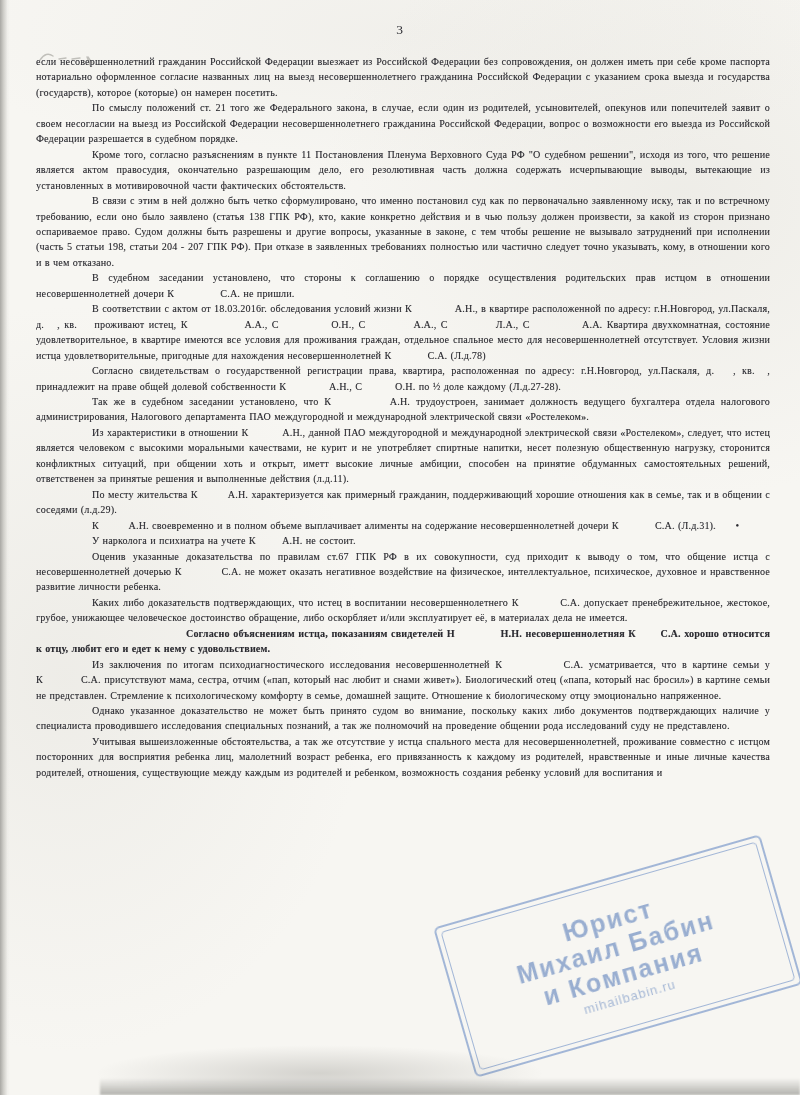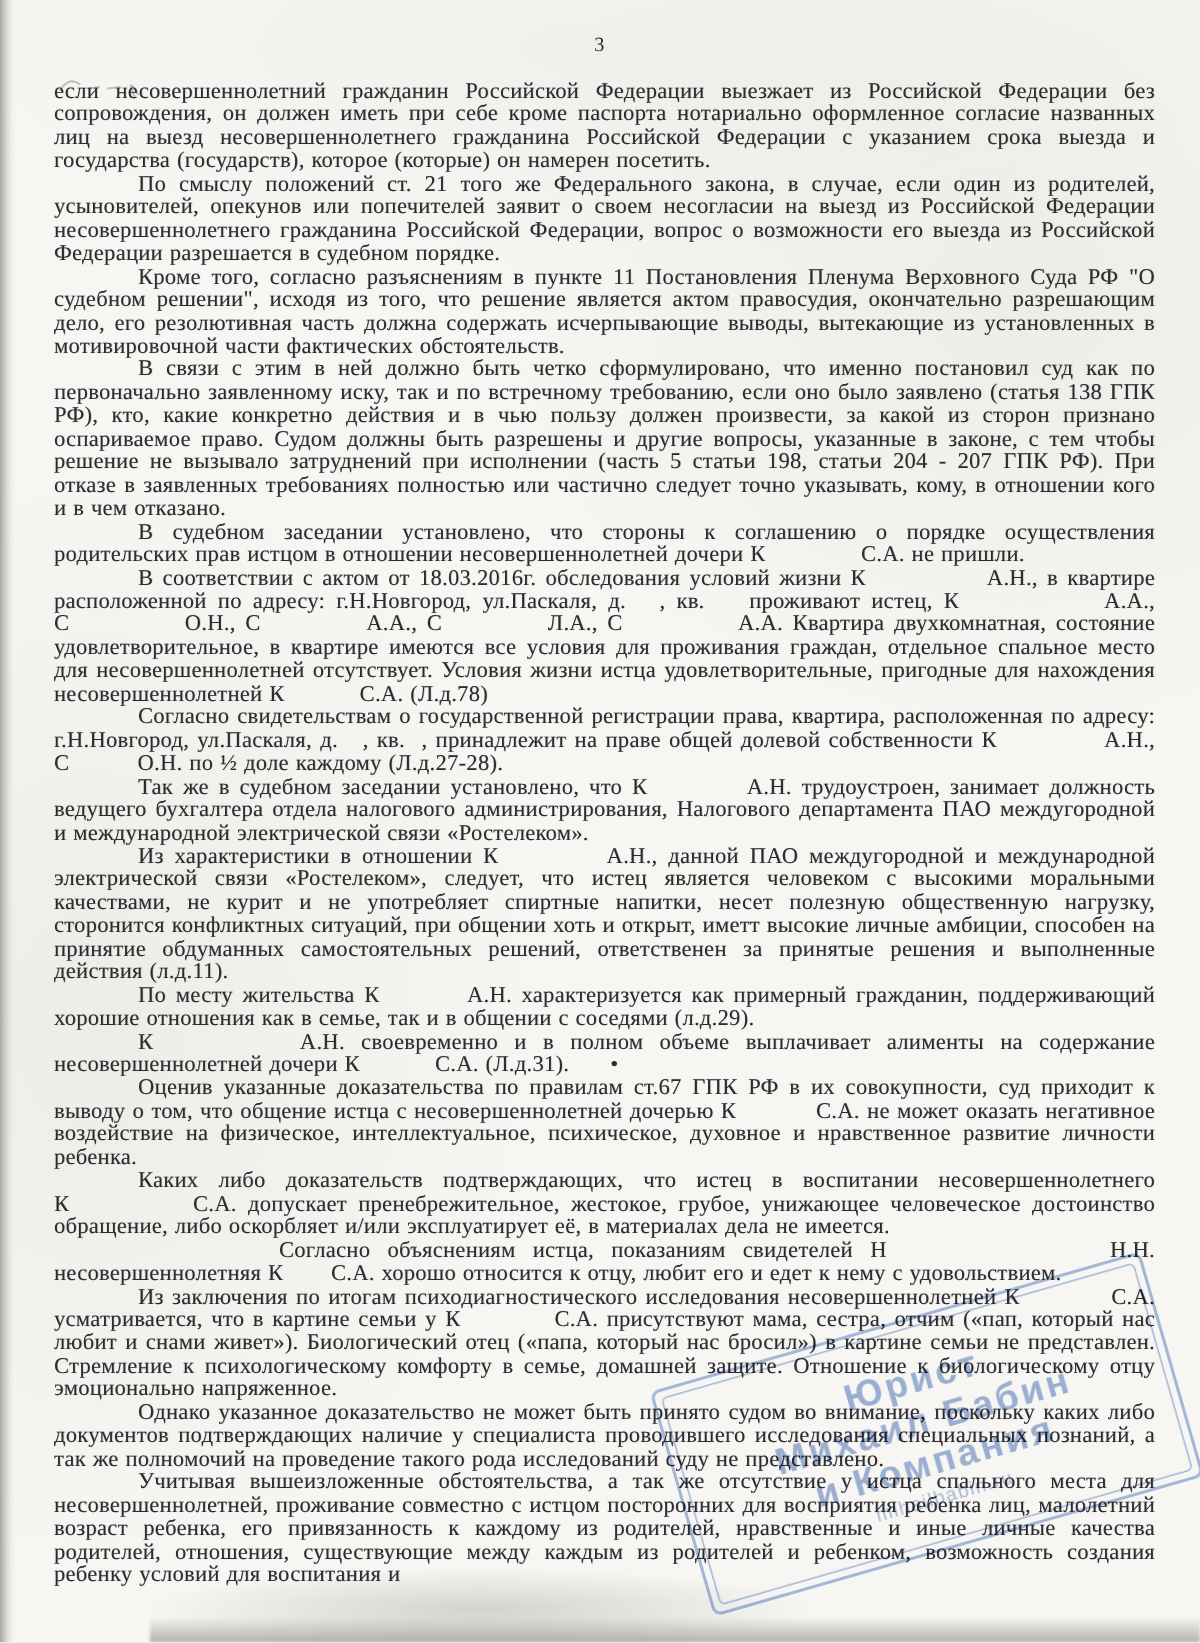--- a/index.html
+++ b/index.html
@@ -27,28 +27,28 @@
     filter:blur(1px);
   }
   .pencil-mark{position:absolute;left:36px;top:46px;opacity:.55;}
   .page-number{
     position:absolute;top:22px;left:0;right:0;
     text-align:center;font-size:13.5px;
     letter-spacing:1px;
   }
   .text-block{
     position:absolute;left:36px;right:30px;top:54px;
-    font-size:15px;line-height:15.45px;
+    font-size:10px;line-height:15.45px;
     letter-spacing:0.2px;word-spacing:0.6px;
     text-align:justify;
     text-shadow:0.3px 0.3px 0.5px rgba(43,43,49,0.35);
   }
   .text-block p{margin:0;}
   .para.indent{text-indent:56px;}
-  .para.indent-lg{text-indent:150px;}
+  .para.indent-lg{text-indent:150px;font-weight:bold;}
   .stamp{
     position:absolute;left:448px;top:878px;width:336px;height:152px;
     transform:rotate(-16deg);
     border:2px solid #5e86cb;border-radius:6px;
     opacity:0.55;mix-blend-mode:multiply;
     filter:blur(0.4px);
     color:#4d77c0;
     pointer-events:none;
   }
   .stamp-inner{
@@ -80,25 +80,26 @@
     <p class="para indent">По смыслу положений ст. 21 того же Федерального закона, в случае, если один из родителей, усыновителей, опекунов или попечителей заявит о своем несогласии на выезд из Российской Федерации несовершеннолетнего гражданина Российской Федерации, вопрос о возможности его выезда из Российской Федерации разрешается в судебном порядке.</p>
     <p class="para indent">Кроме того, согласно разъяснениям в пункте 11 Постановления Пленума Верховного Суда РФ "О судебном решении", исходя из того, что решение является актом правосудия, окончательно разрешающим дело, его резолютивная часть должна содержать исчерпывающие выводы, вытекающие из установленных в мотивировочной части фактических обстоятельств.</p>
     <p class="para indent">В связи с этим в ней должно быть четко сформулировано, что именно постановил суд как по первоначально заявленному иску, так и по встречному требованию, если оно было заявлено (статья 138 ГПК РФ), кто, какие конкретно действия и в чью пользу должен произвести, за какой из сторон признано оспариваемое право. Судом должны быть разрешены и другие вопросы, указанные в законе, с тем чтобы решение не вызывало затруднений при исполнении (часть 5 статьи 198, статьи 204 - 207 ГПК РФ). При отказе в заявленных требованиях полностью или частично следует точно указывать, кому, в отношении кого и в чем отказано.</p>
     <p class="para indent">В судебном заседании установлено, что стороны к соглашению о порядке осуществления родительских прав истцом в отношении несовершеннолетней дочери К&nbsp;&nbsp;&nbsp;&nbsp;&nbsp;&nbsp;&nbsp;&nbsp;&nbsp;&nbsp;&nbsp;&nbsp;&nbsp;&nbsp;С.А. не пришли.</p>
     <p class="para indent">В соответствии с актом от 18.03.2016г. обследования условий жизни К&nbsp;&nbsp;&nbsp;&nbsp;&nbsp;&nbsp;&nbsp;&nbsp;&nbsp;&nbsp;&nbsp;&nbsp;&nbsp;А.Н., в квартире расположенной по адресу: г.Н.Новгород, ул.Паскаля, д.&nbsp;&nbsp;&nbsp;, кв.&nbsp;&nbsp;&nbsp; проживают истец, К&nbsp;&nbsp;&nbsp;&nbsp;&nbsp;&nbsp;&nbsp;&nbsp;&nbsp;&nbsp;&nbsp;&nbsp;&nbsp;А.А., С&nbsp;&nbsp;&nbsp;&nbsp;&nbsp;&nbsp;&nbsp;&nbsp;&nbsp;&nbsp;&nbsp;&nbsp;О.Н., С&nbsp;&nbsp;&nbsp;&nbsp;&nbsp;&nbsp;&nbsp;&nbsp;&nbsp;&nbsp;&nbsp;А.А., С&nbsp;&nbsp;&nbsp;&nbsp;&nbsp;&nbsp;&nbsp;&nbsp;&nbsp;&nbsp;&nbsp;Л.А., С&nbsp;&nbsp;&nbsp;&nbsp;&nbsp;&nbsp;&nbsp;&nbsp;&nbsp;&nbsp;&nbsp;&nbsp;А.А. Квартира двухкомнатная, состояние удовлетворительное, в квартире имеются все условия для проживания граждан, отдельное спальное место для несовершеннолетней отсутствует. Условия жизни истца удовлетворительные, пригодные для нахождения несовершеннолетней К&nbsp;&nbsp;&nbsp;&nbsp;&nbsp;&nbsp;&nbsp;&nbsp;&nbsp;&nbsp;&nbsp;С.А. (Л.д.78)</p>
     <p class="para indent">Согласно свидетельствам о государственной регистрации права, квартира, расположенная по адресу: г.Н.Новгород, ул.Паскаля, д.&nbsp;&nbsp;&nbsp;, кв.&nbsp;&nbsp;, принадлежит на праве общей долевой собственности К&nbsp;&nbsp;&nbsp;&nbsp;&nbsp;&nbsp;&nbsp;&nbsp;&nbsp;&nbsp;&nbsp;&nbsp;&nbsp;А.Н., С&nbsp;&nbsp;&nbsp;&nbsp;&nbsp;&nbsp;&nbsp;&nbsp;&nbsp;&nbsp;О.Н. по ½ доле каждому (Л.д.27-28).</p>
     <p class="para indent">Так же в судебном заседании установлено, что К&nbsp;&nbsp;&nbsp;&nbsp;&nbsp;&nbsp;&nbsp;&nbsp;&nbsp;&nbsp;А.Н. трудоустроен, занимает должность ведущего бухгалтера отдела налогового администрирования, Налогового департамента ПАО междугородной и международной электрической связи «Ростелеком».</p>
     <p class="para indent">Из характеристики в отношении К&nbsp;&nbsp;&nbsp;&nbsp;&nbsp;&nbsp;&nbsp;&nbsp;&nbsp;&nbsp;А.Н., данной ПАО междугородной и международной электрической связи «Ростелеком», следует, что истец является человеком с высокими моральными качествами, не курит и не употребляет спиртные напитки, несет полезную общественную нагрузку, сторонится конфликтных ситуаций, при общении хоть и открыт, иметт высокие личные амбиции, способен на принятие обдуманных самостоятельных решений, ответственен за принятые решения и выполненные действия (л.д.11).</p>
     <p class="para indent">По месту жительства К&nbsp;&nbsp;&nbsp;&nbsp;&nbsp;&nbsp;&nbsp;&nbsp;&nbsp;А.Н. характеризуется как примерный гражданин, поддерживающий хорошие отношения как в семье, так и в общении с соседями (л.д.29).</p>
     <p class="para indent">К&nbsp;&nbsp;&nbsp;&nbsp;&nbsp;&nbsp;&nbsp;&nbsp;&nbsp;А.Н. своевременно и в полном объеме выплачивает алименты на содержание несовершеннолетней дочери К&nbsp;&nbsp;&nbsp;&nbsp;&nbsp;&nbsp;&nbsp;&nbsp;&nbsp;&nbsp;&nbsp;С.А. (Л.д.31).&nbsp;&nbsp;&nbsp;&nbsp;&nbsp;&nbsp;•</p>
+    <p class="para indent">У нарколога и психиатра на учете К&nbsp;&nbsp;&nbsp;&nbsp;&nbsp;&nbsp;&nbsp;&nbsp;А.Н. не состоит.</p>
     <p class="para indent">Оценив указанные доказательства по правилам ст.67 ГПК РФ в их совокупности, суд приходит к выводу о том, что общение истца с несовершеннолетней дочерью К&nbsp;&nbsp;&nbsp;&nbsp;&nbsp;&nbsp;&nbsp;&nbsp;&nbsp;&nbsp;&nbsp;С.А. не может оказать негативное воздействие на физическое, интеллектуальное, психическое, духовное и нравственное развитие личности ребенка.</p>
     <p class="para indent">Каких либо доказательств подтверждающих, что истец в воспитании несовершеннолетнего К&nbsp;&nbsp;&nbsp;&nbsp;&nbsp;&nbsp;&nbsp;&nbsp;&nbsp;&nbsp;&nbsp;С.А. допускает пренебрежительное, жестокое, грубое, унижающее человеческое достоинство обращение, либо оскорбляет и/или эксплуатирует её, в материалах дела не имеется.</p>
     <p class="para indent-lg">Согласно объяснениям истца, показаниям свидетелей Н&nbsp;&nbsp;&nbsp;&nbsp;&nbsp;&nbsp;&nbsp;&nbsp;&nbsp;&nbsp;&nbsp;&nbsp;&nbsp;Н.Н. несовершеннолетняя К&nbsp;&nbsp;&nbsp;&nbsp;&nbsp;&nbsp;&nbsp;С.А. хорошо относится к отцу, любит его и едет к нему с удовольствием.</p>
     <p class="para indent">Из заключения по итогам психодиагностического исследования несовершеннолетней К&nbsp;&nbsp;&nbsp;&nbsp;&nbsp;&nbsp;&nbsp;&nbsp;&nbsp;&nbsp;&nbsp;С.А. усматривается, что в картине семьи у К&nbsp;&nbsp;&nbsp;&nbsp;&nbsp;&nbsp;&nbsp;&nbsp;&nbsp;&nbsp;&nbsp;С.А. присутствуют мама, сестра, отчим («пап, который нас любит и снами живет»). Биологический отец («папа, который нас бросил») в картине семьи не представлен. Стремление к психологическому комфорту в семье, домашней защите. Отношение к биологическому отцу эмоционально напряженное.</p>
-    <p class="para indent">Однако указанное доказательство не может быть принято судом во внимание, поскольку каких либо документов подтверждающих наличие у специалиста проводившего исследования специальных познаний, а так же полномочий на проведение такого рода исследований суду не представлено.</p>
+    <p class="para indent">Однако указанное доказательство не может быть принято судом во внимание, поскольку каких либо документов подтверждающих наличие у специалиста проводившего исследования специальных познаний, а так же полномочий на проведение общении рода исследований суду не представлено.</p>
     <p class="para indent">Учитывая вышеизложенные обстоятельства, а так же отсутствие у истца спального места для несовершеннолетней, проживание совместно с истцом посторонних для восприятия ребенка лиц, малолетний возраст ребенка, его привязанность к каждому из родителей, нравственные и иные личные качества родителей, отношения, существующие между каждым из родителей и ребенком, возможность создания ребенку условий для воспитания и</p>
   </div>
 
   <div class="stamp">
     <div class="stamp-inner">
       <div class="stamp-line">Юрист</div>
       <div class="stamp-line">Михаил Бабин</div>
       <div class="stamp-line">и Компания</div>
       <div class="stamp-url">mihailbabin.ru</div>
     </div>

